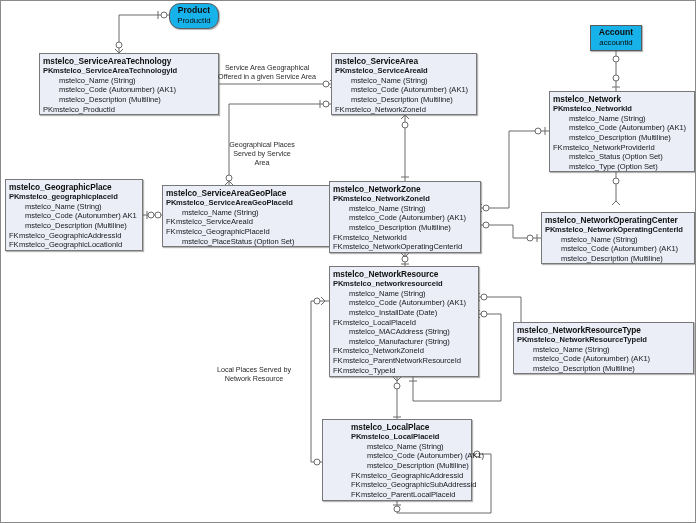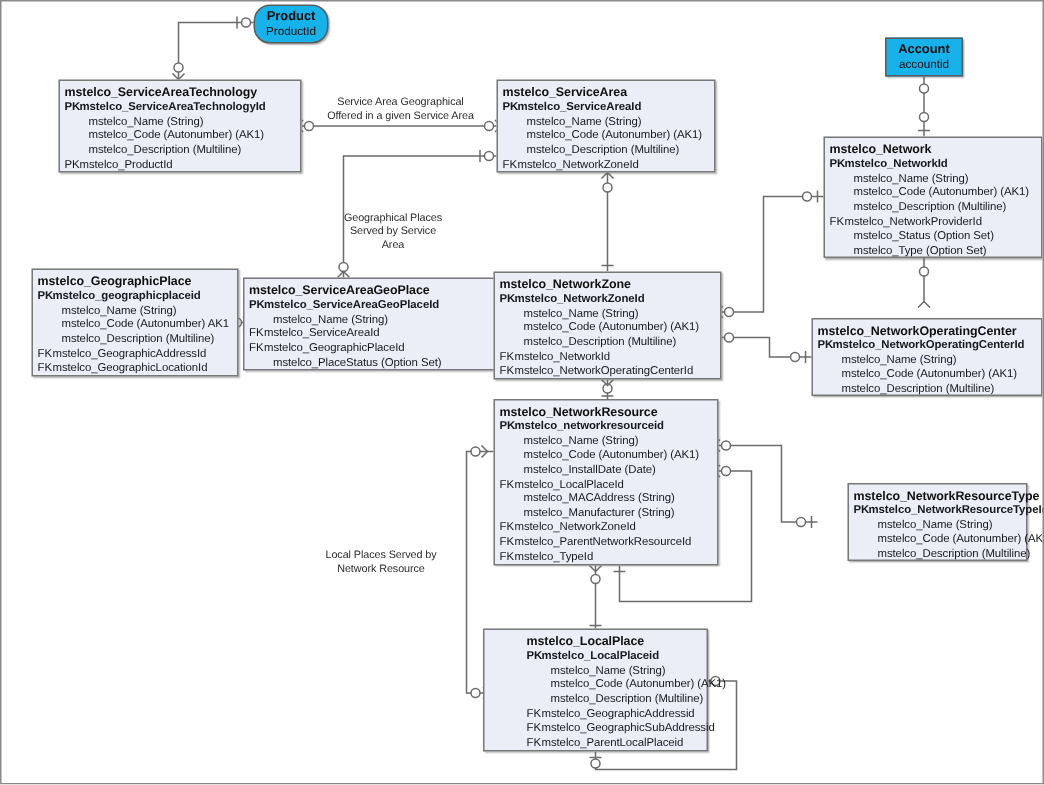--- a/index.html
+++ b/index.html
@@ -185,21 +185,21 @@
 
   <div id="entity-layer">
       <div class="sysentity" style="left: 168px; top: 2px; width: 50px; height: 26px; border-radius: 11px;">
         <div class="sys-title">Product</div>
         <div class="sys-attr">ProductId</div>
       </div>
       <div class="sysentity" style="left: 589px; top: 24px; width: 52px; height: 26px;">
         <div class="sys-title">Account</div>
         <div class="sys-attr">accountid</div>
       </div>
-      <div class="entity" style="left: 38px; top: 52px; width: 162px; height: 62px;">
+      <div class="entity" style="left: 38px; top: 52px; width: 180px; height: 62px;">
         <div class="ent-title">mstelco_ServiceAreaTechnology</div>
         <div class="attr pk"><span class="key">PK</span><span>mstelco_ServiceAreaTechnologyId</span></div>
         <div class="attr plain"><span>mstelco_Name (String)</span></div>
         <div class="attr plain"><span>mstelco_Code (Autonumber) (AK1)</span></div>
         <div class="attr plain"><span>mstelco_Description (Multiline)</span></div>
         <div class="attr"><span class="key">PK</span><span>mstelco_ProductId</span></div>
       </div>
       <div class="entity" style="left: 330px; top: 52px; width: 146px; height: 62px;">
         <div class="ent-title">mstelco_ServiceArea</div>
         <div class="attr pk"><span class="key">PK</span><span>mstelco_ServiceAreaId</span></div>
@@ -211,21 +211,21 @@
       <div class="entity" style="left: 548px; top: 90px; width: 146px; height: 81px;">
         <div class="ent-title">mstelco_Network</div>
         <div class="attr pk"><span class="key">PK</span><span>mstelco_NetworkId</span></div>
         <div class="attr plain"><span>mstelco_Name (String)</span></div>
         <div class="attr plain"><span>mstelco_Code (Autonumber) (AK1)</span></div>
         <div class="attr plain"><span>mstelco_Description (Multiline)</span></div>
         <div class="attr"><span class="key">FK</span><span>mstelco_NetworkProviderId</span></div>
         <div class="attr plain"><span>mstelco_Status (Option Set)</span></div>
         <div class="attr plain"><span>mstelco_Type (Option Set)</span></div>
       </div>
-      <div class="entity" style="left: 20px; top: 178px; width: 138px; height: 72px;">
+      <div class="entity" style="left: 4px; top: 178px; width: 138px; height: 72px;">
         <div class="ent-title">mstelco_GeographicPlace</div>
         <div class="attr pk"><span class="key">PK</span><span>mstelco_geographicplaceid</span></div>
         <div class="attr plain"><span>mstelco_Name (String)</span></div>
         <div class="attr plain"><span>mstelco_Code (Autonumber) AK1</span></div>
         <div class="attr plain"><span>mstelco_Description (Multiline)</span></div>
         <div class="attr"><span class="key">FK</span><span>mstelco_GeographicAddressId</span></div>
         <div class="attr"><span class="key">FK</span><span>mstelco_GeographicLocationId</span></div>
       </div>
       <div class="entity" style="left: 161px; top: 184px; width: 176px; height: 62px;">
         <div class="ent-title">mstelco_ServiceAreaGeoPlace</div>
@@ -257,21 +257,21 @@
         <div class="attr plain"><span>mstelco_Name (String)</span></div>
         <div class="attr plain"><span>mstelco_Code (Autonumber) (AK1)</span></div>
         <div class="attr plain"><span>mstelco_InstallDate (Date)</span></div>
         <div class="attr"><span class="key">FK</span><span>mstelco_LocalPlaceId</span></div>
         <div class="attr plain"><span>mstelco_MACAddress (String)</span></div>
         <div class="attr plain"><span>mstelco_Manufacturer (String)</span></div>
         <div class="attr"><span class="key">FK</span><span>mstelco_NetworkZoneId</span></div>
         <div class="attr"><span class="key">FK</span><span>mstelco_ParentNetworkResourceId</span></div>
         <div class="attr"><span class="key">FK</span><span>mstelco_TypeId</span></div>
       </div>
-      <div class="entity" style="left: 564px; top: 321px; width: 120px; height: 52px;">
+      <div class="entity" style="left: 512px; top: 321px; width: 181px; height: 52px;">
         <div class="ent-title">mstelco_NetworkResourceType</div>
         <div class="attr pk"><span class="key">PK</span><span>mstelco_NetworkResourceTypeId</span></div>
         <div class="attr plain"><span>mstelco_Name (String)</span></div>
         <div class="attr plain"><span>mstelco_Code (Autonumber) (AK1)</span></div>
         <div class="attr plain"><span>mstelco_Description (Multiline)</span></div>
       </div>
       <div class="entity" style="left: 321px; top: 418px; width: 150px; height: 82px; padding-left: 28px;">
         <div class="ent-title">mstelco_LocalPlace</div>
         <div class="attr pk"><span class="key">PK</span><span>mstelco_LocalPlaceid</span></div>
         <div class="attr plain"><span>mstelco_Name (String)</span></div>

